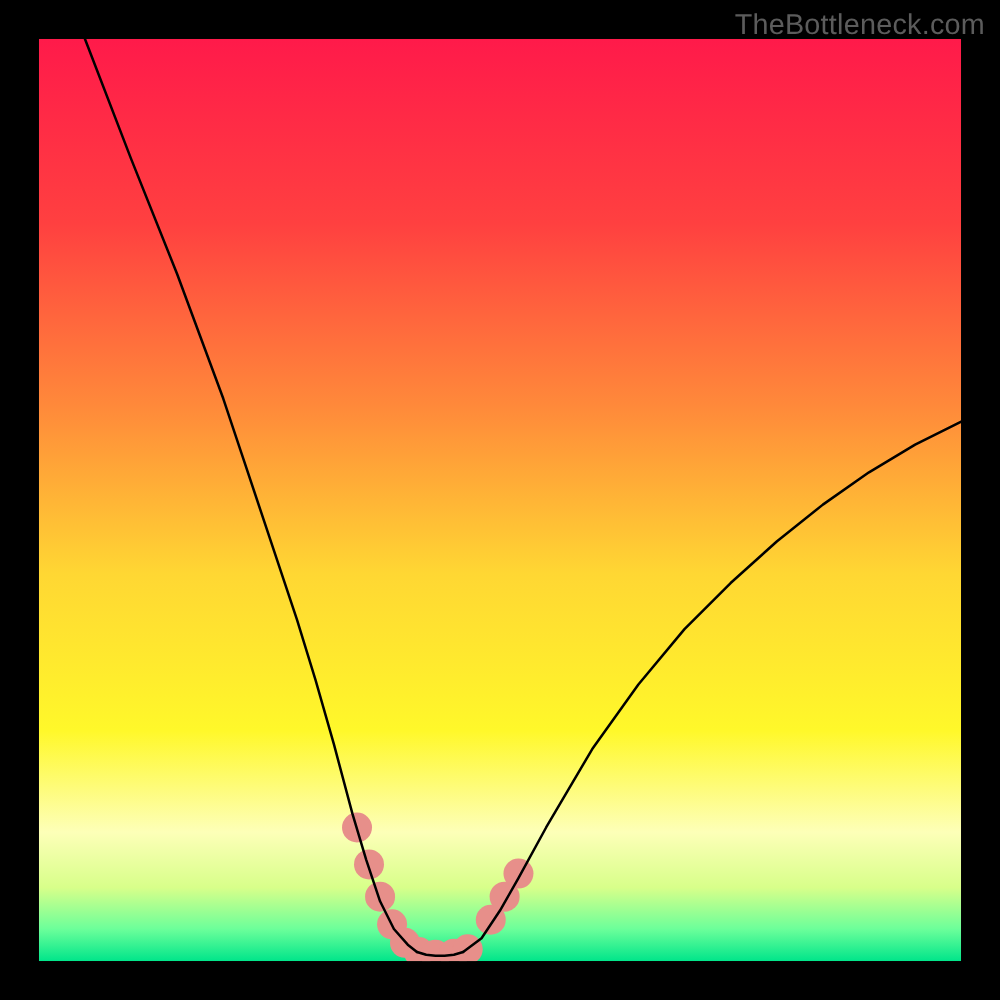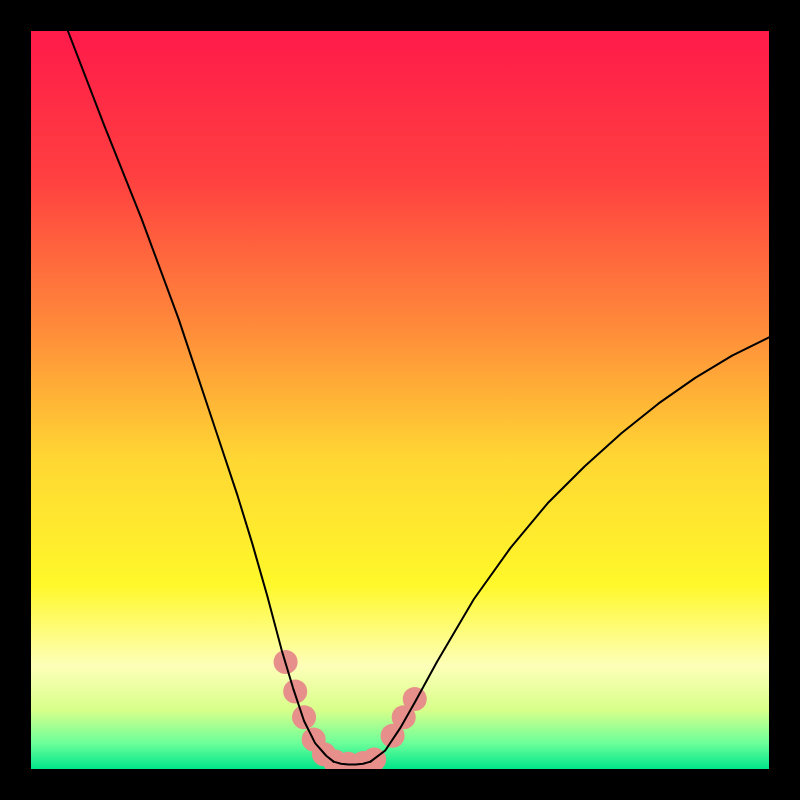--- a/index.html
+++ b/index.html
@@ -74,14 +74,15 @@
           <circle cx="383.76" cy="667.89" r="12" fill="#e78f8a"></circle>
         </g>
       <g id="lines">
           <path d="M36.90 0.00 L73.80 95.94 L110.70 188.19 L147.60 287.82 L162.36 332.10 L184.50 398.52 L206.64 464.94 L221.40 512.91 L236.16 564.57 L250.92 619.92 L261.99 656.82 L273.06 690.03 L284.13 712.17 L295.20 724.72 L302.58 730.62" fill="none" stroke="#000000" stroke-width="2" stroke-linecap="round" stroke-linejoin="round"></path>
           <path d="M339.48 730.62 L354.24 719.55 L369.00 697.41 L383.76 671.58 L405.90 630.99 L442.80 568.26 L479.70 516.60 L516.60 472.32 L553.50 435.42 L590.40 402.21 L627.30 372.69 L664.20 346.86 L701.10 324.72 L738.00 306.27" fill="none" stroke="#000000" stroke-width="2" stroke-linecap="round" stroke-linejoin="round"></path>
           <path d="M302.58 730.62 L309.96 732.83 L317.34 733.57 L324.72 733.57 L332.10 732.83 L339.48 730.62" fill="none" stroke="#000000" stroke-width="2" stroke-linecap="round" stroke-linejoin="round"></path>
         </g>
     </svg>
   </div>
 
+  <div class="watermark">TheBottleneck.com</div>
 
 </div>
 
 </body></html>

